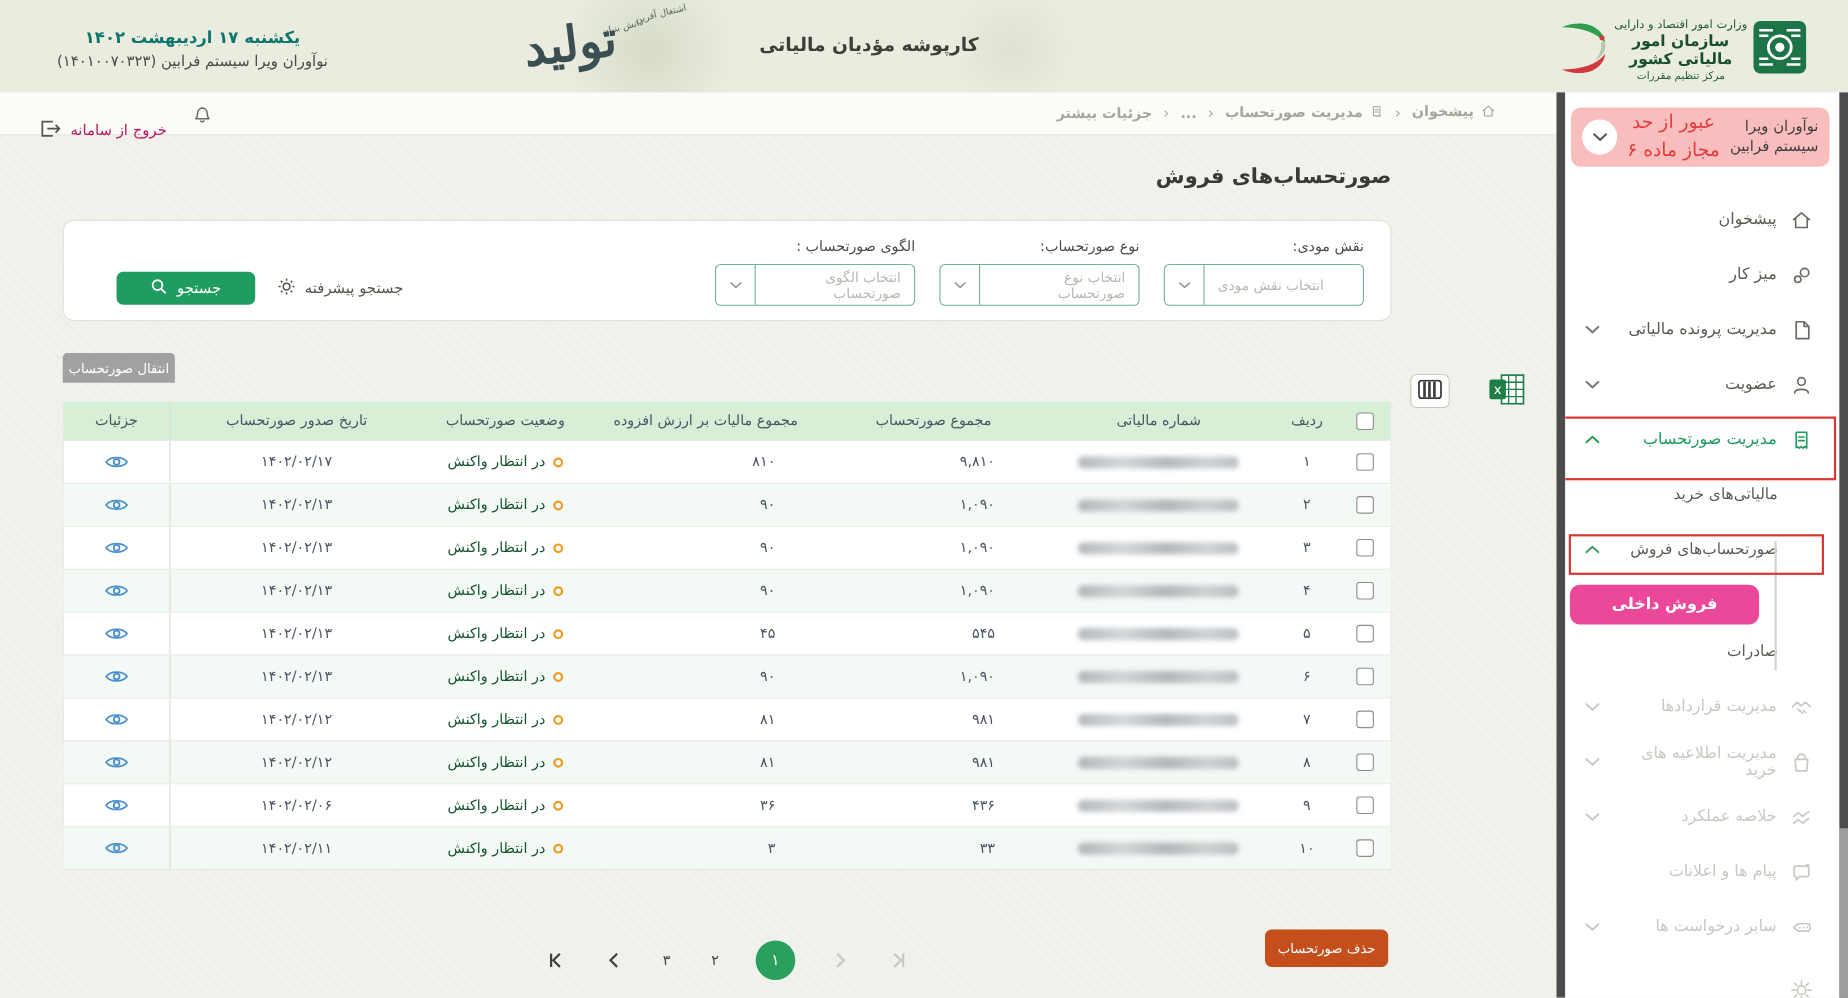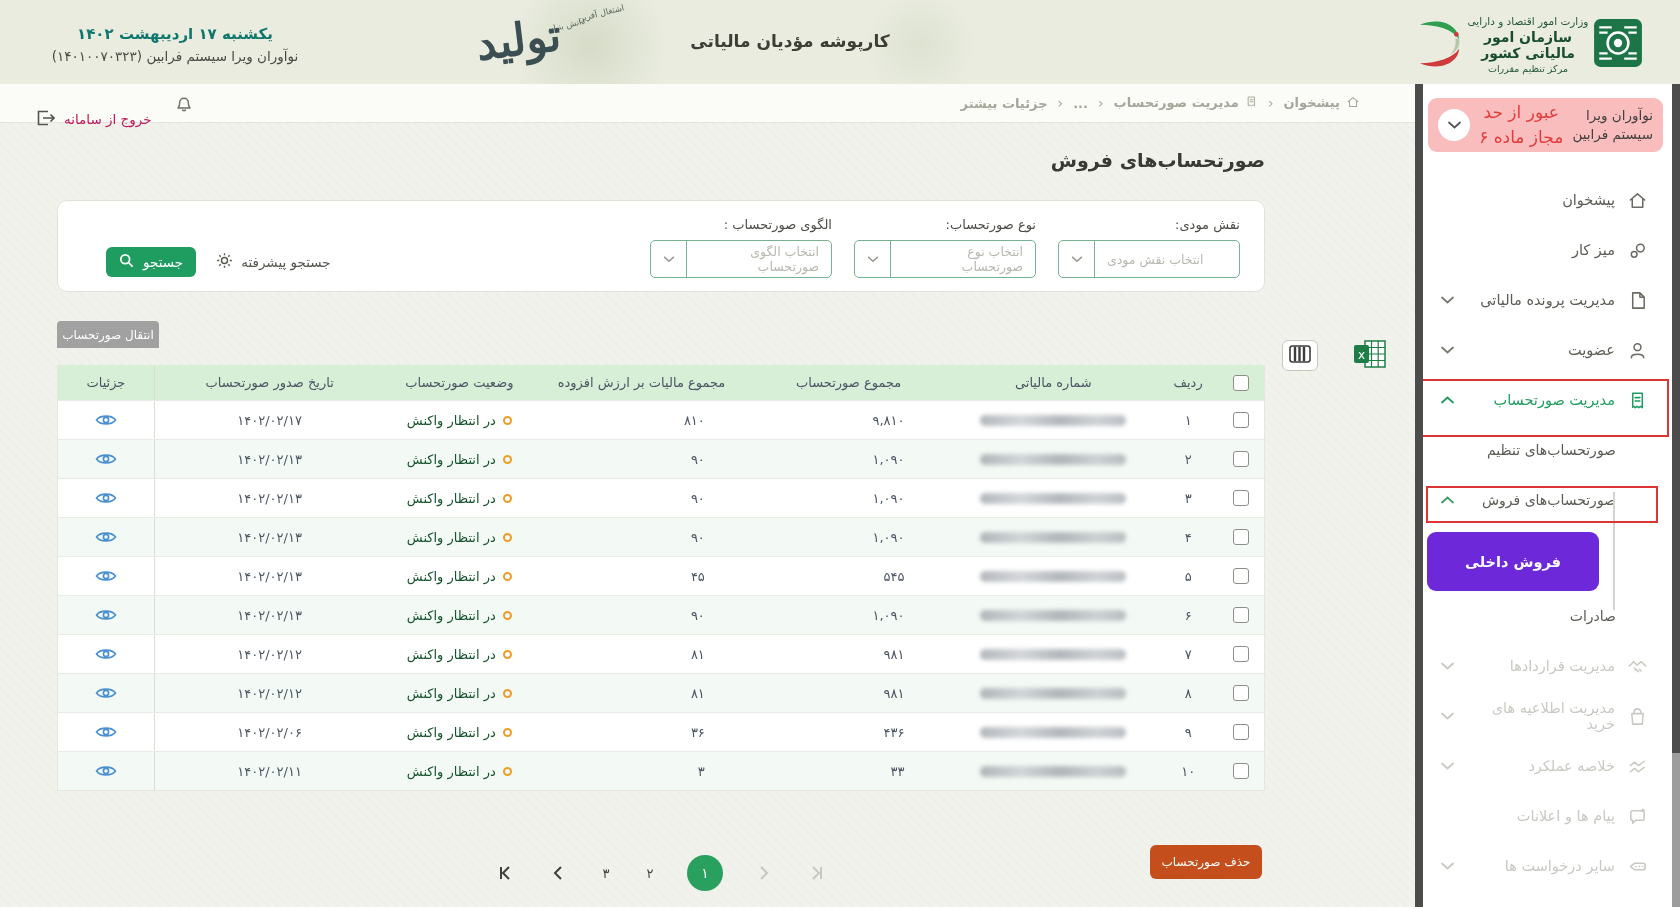--- a/index.html
+++ b/index.html
@@ -51,42 +51,42 @@
     justify-content:center; color:#555; margin-inline-start:auto; cursor:pointer; flex:none; }
   
   .menu { padding-top:91px; }
   .mitem { height:50px; display:flex; align-items:center; padding:0 24px 0 18px; gap:12px; color:#5b5b54; font-size:14.5px; cursor:pointer; }
   .mitem .micon { flex:none; display:flex; color:#6b6b63; }
   .mitem .chev { margin-inline-start:auto; color:#7a7a72; display:flex; }
   .mitem.active, .mitem.active .micon, .mitem.active .chev { color:#1f9c5f; }
   .mitem.disabled, .mitem.disabled .micon, .mitem.disabled .chev { color:#c9c9c3; cursor:default; }
   .sub { height:50px; display:flex; align-items:center; padding:0 56px 0 18px; color:#5b5b54; font-size:14px; cursor:pointer; }
   .sub .chev { margin-inline-start:auto; color:#3f9b68; display:flex; }
-  .sub-btn { height:59px; margin:7px 73px 0 4px; background:#6d28d9; border-radius:9px; color:#fff;
+  .sub-btn { height:36px; margin:7px 73px 0 4px; background:#ec4899; border-radius:9px; color:#fff;
     font-size:14.5px; font-weight:bold; display:flex; align-items:center; justify-content:center; cursor:pointer; }
   .partial { margin-top:7px; }
   .chev svg.up { transform:rotate(180deg); }
   .red-box { position:absolute; border:2.5px solid #dd3434; pointer-events:none; z-index:6; }
   .red1 { left:-5px; top:295px; width:251px; height:58px; }
   .red2 { left:3px; top:402px; width:232px; height:37px; }
   .track-line { position:absolute; left:190px; top:408px; width:2px; height:118px; background:#d4d4ce; }
   
   .main-bg { position:absolute; left:0; top:123px; width:1415px; height:784px;
     background-image:repeating-linear-gradient(45deg, rgba(60,70,40,.014) 0 2px, transparent 2px 7px); }
   .page-title { position:absolute; left:57px; top:149px; width:1208px; text-align:right; font-size:19px; font-weight:600; color:#3a3a34; }
   .filter-card { position:absolute; left:57px; top:200px; width:1208px; height:92px; background:#fff;
     border:1px solid #e2e2da; border-radius:10px; padding:16px 24px 0; display:flex; gap:22px; align-items:flex-start; }
   .fgroup { width:182px; }
   .fgroup label { display:block; font-size:13px; color:#4c4c46; margin-bottom:8px; text-align:right; }
   .select { height:38px; border:1px solid #74b292; border-radius:5px; background:#fff; display:flex; align-items:stretch; cursor:pointer; }
   .select .ph { flex:1; display:flex; align-items:center; justify-content:flex-end; padding:0 12px; color:#b8b8b0; font-size:12.5px; }
   .select .arrow { width:36px; border-inline-start:1px solid #74b292; display:flex; align-items:center; justify-content:center; color:#9a9a94; }
   .search-group { display:flex; align-items:center; gap:20px; margin-top:30px; margin-inline-start:auto; margin-inline-end:24px; }
   .advanced { display:flex; align-items:center; gap:8px; color:#55554e; font-size:13.5px; cursor:pointer; }
-  .btn-search { background:#1f9c5f; color:#fff; border:none; border-radius:6px; height:30px; padding:0 13px;
+  .btn-search { background:#1f9c5f; color:#fff; border:none; border-radius:6px; height:30px; padding:0 31px;
     display:flex; align-items:center; gap:9px; font-size:13.5px; cursor:pointer; font-family:inherit; }
   .btn-transfer { position:absolute; left:57px; top:321px; width:102px; height:27px; background:#a1a1a1; color:#fff;
     border:none; border-radius:4px 4px 0 0; font-size:12px; cursor:pointer; font-family:inherit; }
   .btn-columns { position:absolute; left:1282px; top:340px; width:36px; height:31px; background:#fff;
     border:1px solid #c8c8c0; border-radius:6px; display:flex; align-items:center; justify-content:center; cursor:pointer; }
   .btn-excel { position:absolute; left:1352px; top:339px; width:36px; height:32px; background:transparent; border:none; cursor:pointer; }
   
   .table { position:absolute; left:57px; top:365px; width:1208px; border:1px solid #e6e6df; border-top:none; background:#fff; }
   .trow { display:flex; height:39px; align-items:center; border-top:1px solid #ebebe5; }
   .trow.head { height:35px; background:#d7eed7; border-top:none; font-size:13px; color:#45453e; }
@@ -621,21 +621,21 @@
           </svg>
         </span>
         <span class="mlabel">مدیریت صورتحساب</span>
         <span class="chev">
           <svg class="up" width="13" height="8" viewBox="0 0 13 8">
             <polyline points="1,1.5 6.5,6.5 12,1.5" fill="none" stroke="currentColor" stroke-width="1.8" stroke-linecap="round"></polyline>
           </svg>
         </span>
       </div>
       <div class="sub">
-        <span>صورتحساب‌های تنظیم</span>
+        <span>مالیاتی‌های خرید</span>
       </div>
       <div class="sub">
         <span>صورتحساب‌های فروش</span>
         <span class="chev">
           <svg class="up" width="13" height="8" viewBox="0 0 13 8">
             <polyline points="1,1.5 6.5,6.5 12,1.5" fill="none" stroke="currentColor" stroke-width="1.8" stroke-linecap="round"></polyline>
           </svg>
         </span>
       </div>
       <div class="sub-btn">فروش داخلی</div>

